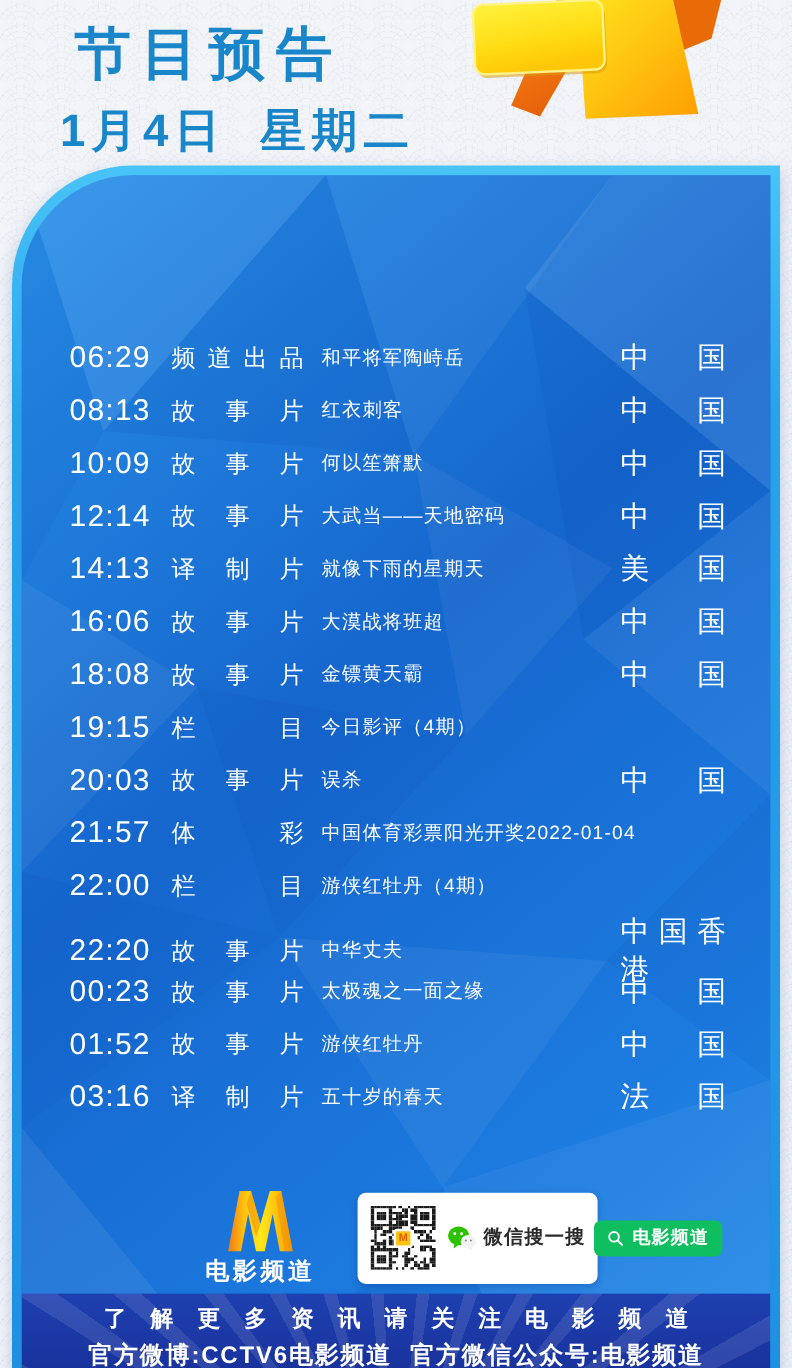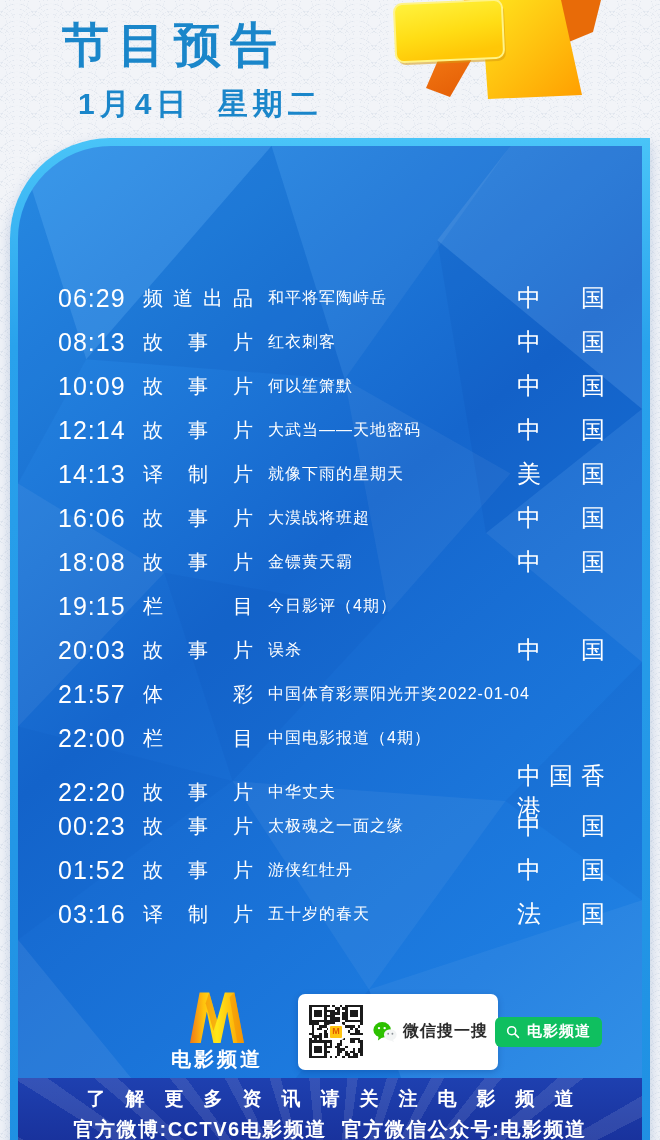--- a/index.html
+++ b/index.html
@@ -9,22 +9,22 @@
     background-image:
       radial-gradient(circle at 50% 130%, rgba(198,208,222,.0) 28%, rgba(198,208,222,.45) 29%, rgba(198,208,222,.0) 31%, rgba(198,208,222,.0) 46%, rgba(198,208,222,.45) 47%, rgba(198,208,222,.0) 49%, rgba(198,208,222,.0) 64%, rgba(198,208,222,.45) 65%, rgba(198,208,222,.0) 67%),
       radial-gradient(circle at 50% 80%, rgba(198,208,222,.0) 28%, rgba(198,208,222,.4) 29%, rgba(198,208,222,.0) 31%, rgba(198,208,222,.0) 46%, rgba(198,208,222,.4) 47%, rgba(198,208,222,.0) 49%, rgba(198,208,222,.0) 64%, rgba(198,208,222,.4) 65%, rgba(198,208,222,.0) 67%);
     background-size:34px 17px, 34px 17px;
     background-position:0 0, 17px 8px;}
 
   
   .header{position:absolute;left:0;top:0;width:660px;height:138px;}
   .main-title{margin:0;position:absolute;left:62px;top:14px;
     font-size:47px;font-weight:bold;letter-spacing:9px;color:#1a86ca;white-space:nowrap;}
-  .date-line{position:absolute;left:78px;top:84px;
-    font-size:30px;font-weight:bold;letter-spacing:5px;word-spacing:13px;color:#1a86ca;white-space:nowrap;}
+  .date-line{position:absolute;left:50px;top:84px;
+    font-size:38px;font-weight:bold;letter-spacing:5px;word-spacing:13px;color:#1a86ca;white-space:nowrap;}
   .ribbon{position:absolute;left:393px;top:0;}
 
   
   .panel{position:absolute;left:10px;top:138px;width:640px;height:1040px;
     border-radius:100px 0 0 0;
     background:linear-gradient(180deg,#49c4f8 0%,#29a2ec 20%,#1f8fe2 100%);
     box-shadow:0 6px 14px rgba(30,80,160,.25);}
   .panel-inner{position:absolute;left:8px;top:8px;right:8px;bottom:0;
     border-radius:93px 0 0 0;overflow:hidden;
     background:linear-gradient(140deg,#2a90e8 0%,#1566cd 42%,#1d7ce0 78%,#2a8fe8 100%);}
@@ -192,21 +192,21 @@
         <div class="row">
           <span class="cell-time">21:57</span>
           <span class="cell-cat">体彩</span>
           <span class="cell-title">中国体育彩票阳光开奖2022-01-04</span>
           <span class="cell-country"></span>
         </div>
 
         <div class="row">
           <span class="cell-time">22:00</span>
           <span class="cell-cat">栏目</span>
-          <span class="cell-title">中国电影报道（4期）</span>
+          <span class="cell-title">游侠红牡丹（4期）</span>
           <span class="cell-country"></span>
         </div>
 
         <div class="row">
           <span class="cell-time">22:20</span>
           <span class="cell-cat">故事片</span>
           <span class="cell-title">中华丈夫</span>
           <span class="cell-country">中国香港</span>
         </div>
 

